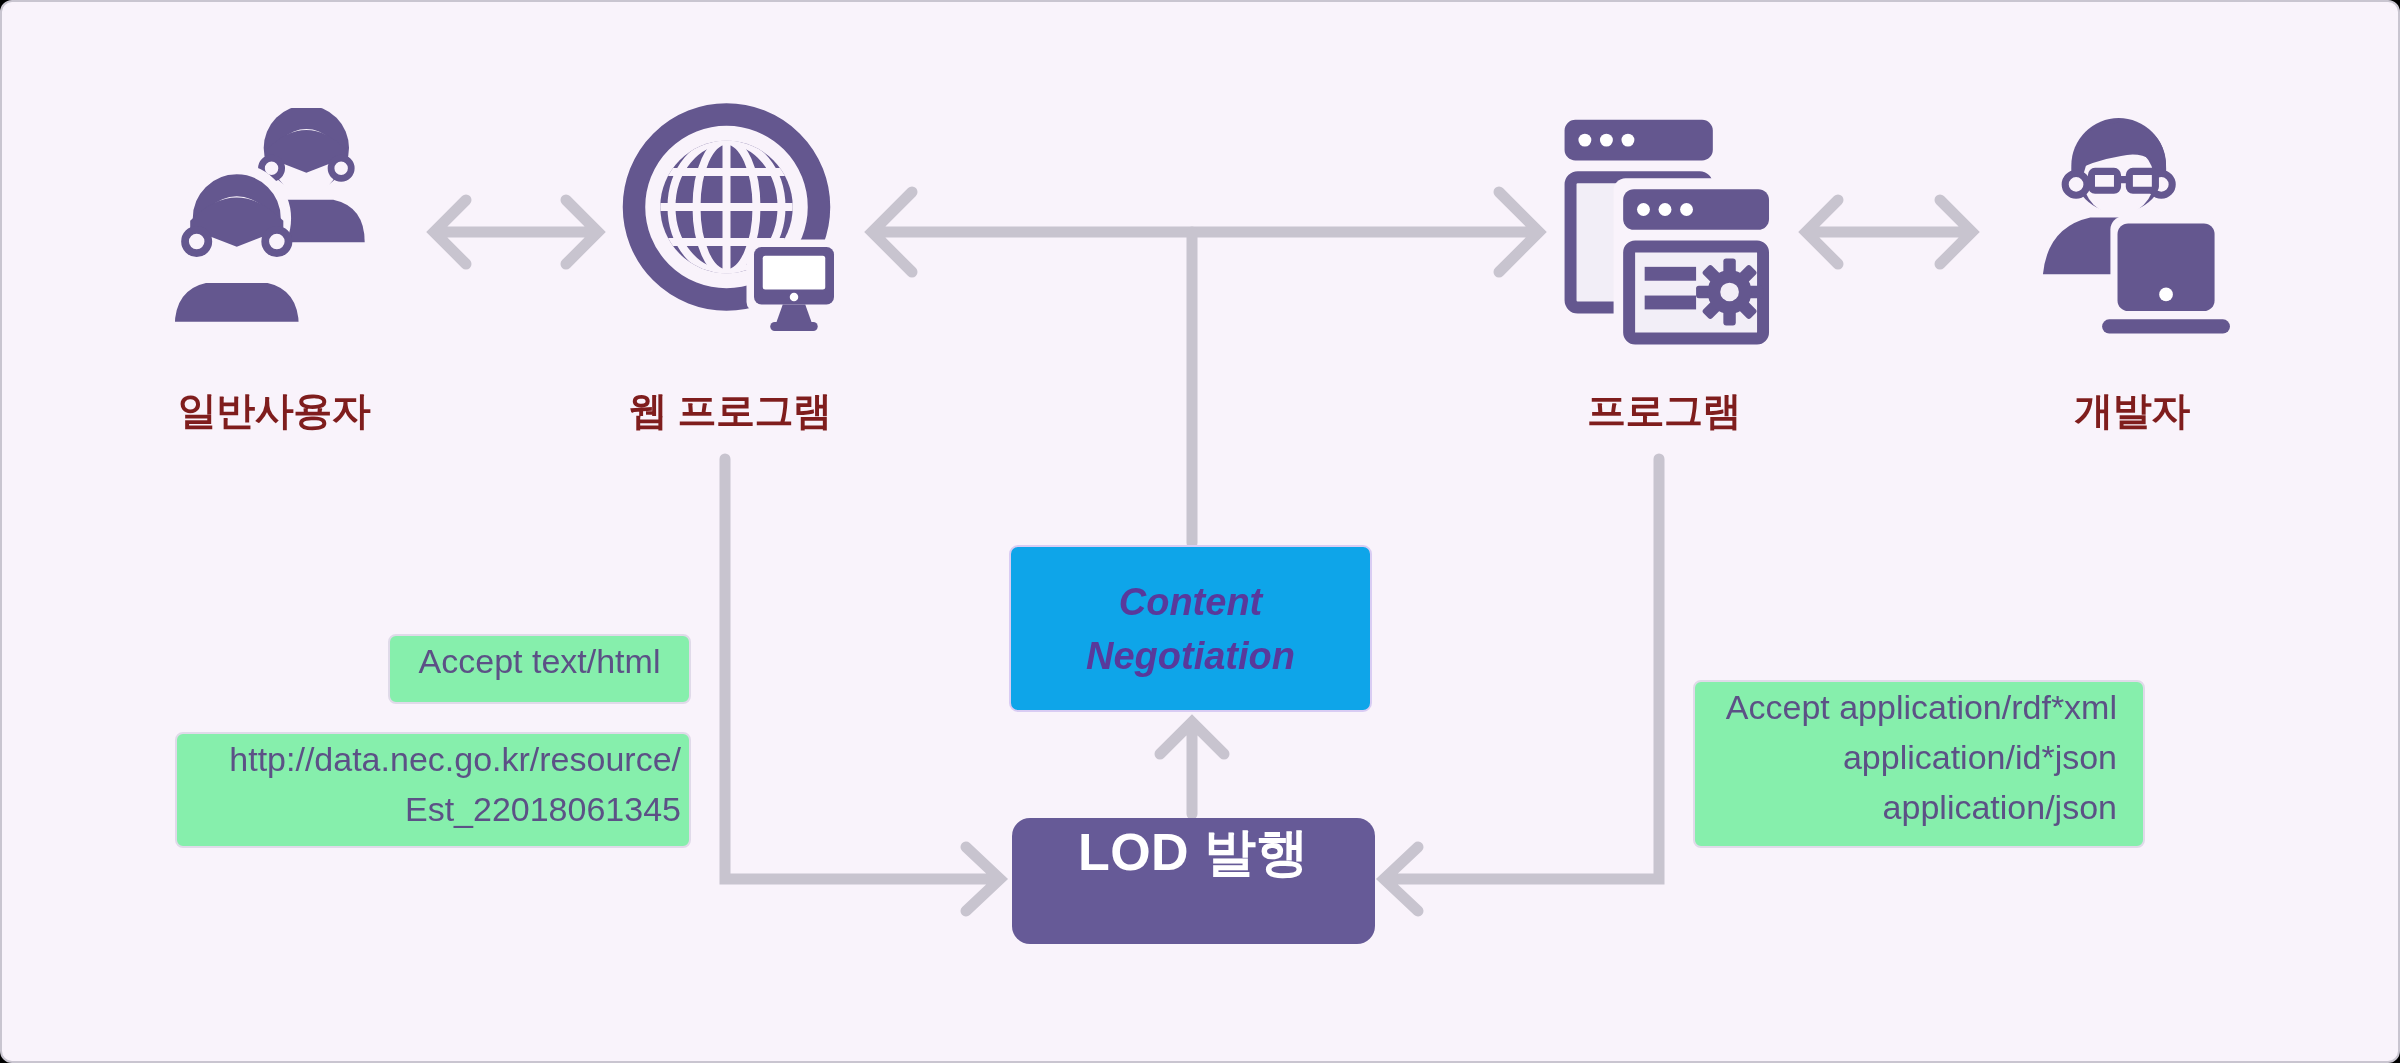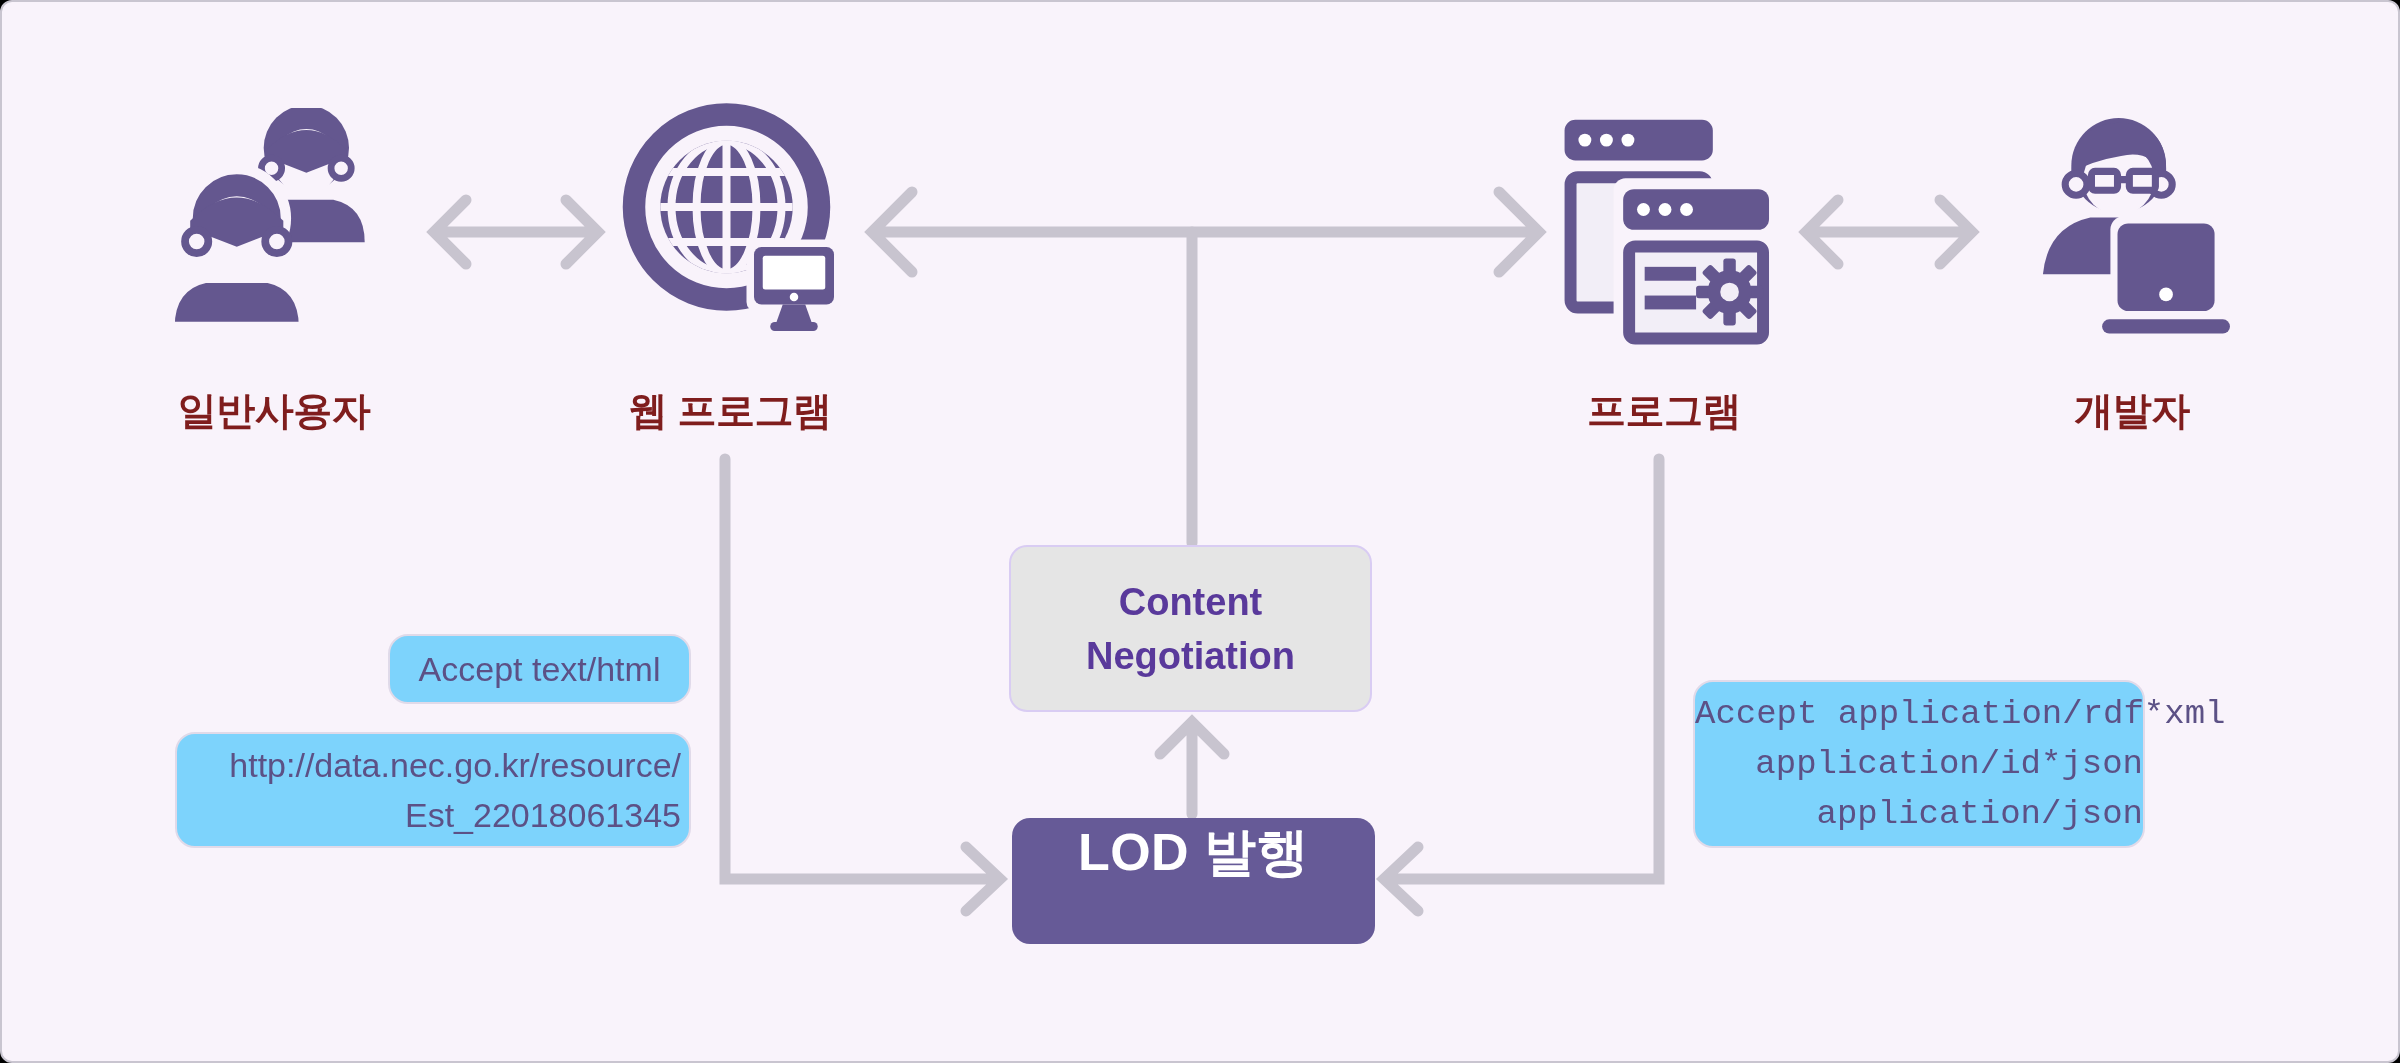--- a/index.html
+++ b/index.html
@@ -22,48 +22,49 @@
   .actor-label{
     position:absolute;
     top:386px;height:46px;line-height:46px;
     text-align:center;
     font-size:39px;font-weight:700;color:#7f1d1d;
     letter-spacing:-0.5px;white-space:nowrap;
   }
   
   .cn-box{
     position:absolute;left:1007px;top:543px;width:363px;height:167px;
-    background:#e5e5e5;border:2px solid #D9CCF3;border-radius:18px;
+    background:#0ea5e9;border:2px solid #D9CCF3;border-radius:9px;
     box-sizing:border-box;
     display:flex;flex-direction:column;justify-content:center;align-items:center;
     gap:8px;
+    font-style:italic;
   }
   .cn-box .cn-line{
     font-size:38px;font-weight:700;color:#59399B;line-height:46px;white-space:nowrap;
   }
   
   .lod-box{
     position:absolute;left:1010px;top:816px;width:363px;height:126px;
     background:#665A97;border-radius:18px;
     display:flex;justify-content:center;align-items:flex-start;
   }
   .lod-box .lod-label{
     font-size:52px;font-weight:700;color:#FFFFFF;white-space:nowrap;letter-spacing:0.5px;
   }
   
   .note{
-    position:absolute;background:#7dd3fc;
-    border:2px solid #E0DAE9;border-radius:20px;
+    position:absolute;background:#86efac;
+    border:2px solid #E0DAE9;border-radius:8px;
     box-sizing:border-box;color:#5C5186;font-size:34px;
-    display:flex;flex-direction:column;justify-content:center;
+    display:flex;flex-direction:column;justify-content:flex-start;
   }
   .note .note-line{line-height:50px;white-space:nowrap;}
   .note-accept-html{left:386px;top:632px;width:303px;height:70px;text-align:center;}
   .note-resource-url{left:173px;top:730px;width:516px;height:116px;text-align:right;padding-right:8px;}
-  .note-accept-rdf{left:1691px;top:678px;width:452px;height:168px;text-align:right;font-family:Liberation Mono, monospace;}
+  .note-accept-rdf{left:1691px;top:678px;width:452px;height:168px;text-align:right;padding-right:26px;}
 </style>
 </head>
 <body>
 
 <div class="canvas">
 
   <svg class="connectors" viewBox="0 0 2400 1063">
     <path d="M464,198 L432,230 L464,262 M432,230 H596 M564,198 L596,230 L564,262"></path>
     <path d="M910,190 L870,230 L910,270 M870,230 H1537 M1497,190 L1537,230 L1497,270"></path>
     <path d="M1190,230 V541"></path>

